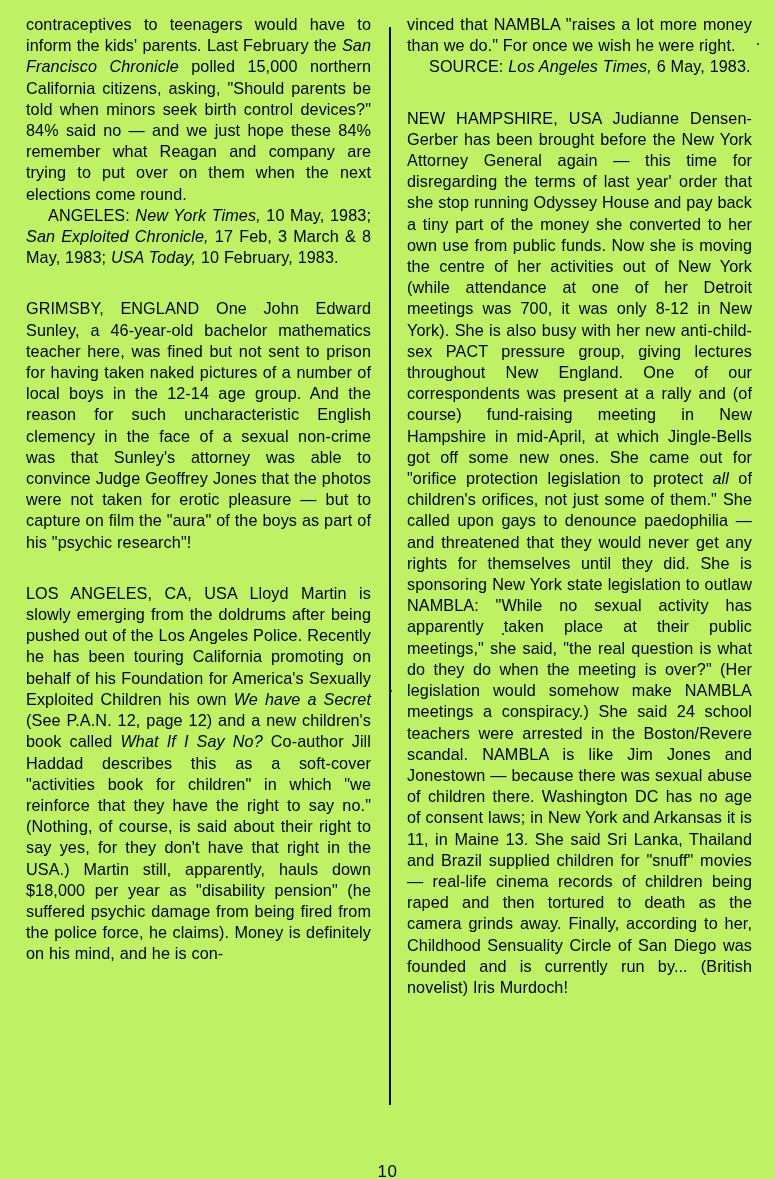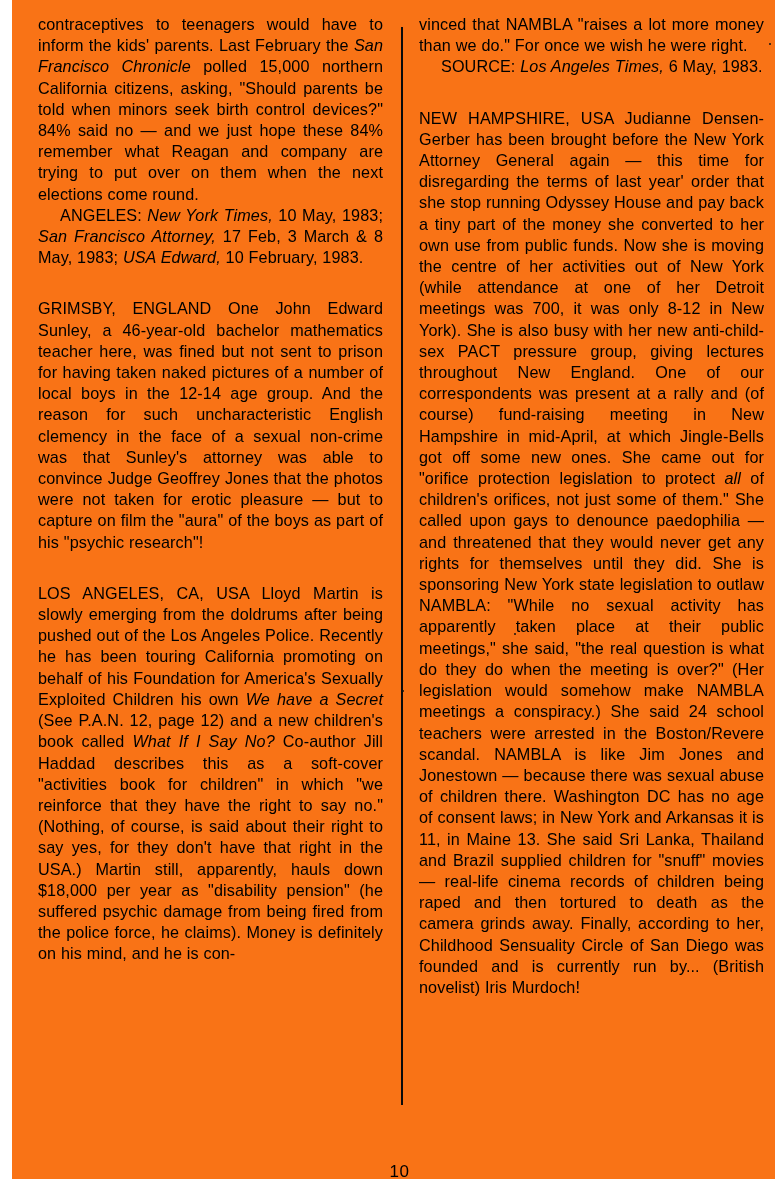--- a/index.html
+++ b/index.html
@@ -14,22 +14,21 @@
     position: relative;
     font-family: "Liberation Sans", sans-serif;
     color: #000000;
     overflow: hidden;
   }
 
   
   #page {
     position: absolute;
     inset: 0;
-    background: #f97316;
-    margin-left: 12px;
+    background: #bef264;
   }
 
   #columns {
     position: absolute;
     left: 0;
     top: 14px;
     width: 775px;
     height: 1090px;
     display: flex;
     flex-direction: row;
@@ -99,21 +98,21 @@
 <body>
 
 <div id="page">
 
   <div id="column-rule"></div>
 
   <div id="columns">
 
     <div class="column left">
         <p class="para"><span>contraceptives to teenagers would have to inform the kids' parents. Last February the </span><span class="ital">San Francisco Chronicle</span><span> polled 15,000 northern California citizens, asking, "Should parents be told when minors seek birth control devices?" 84% said no — and we just hope these 84% remember what Reagan and company are trying to put over on them when the next elections come round.</span></p>
-        <p class="para indent"><span>ANGELES: </span><span class="ital">New York Times,</span><span> 10 May, 1983; </span><span class="ital">San Francisco Attorney,</span><span> 17 Feb, 3 March &amp; 8 May, 1983; </span><span class="ital">USA Edward,</span><span> 10 February, 1983.</span></p>
+        <p class="para indent"><span>ANGELES: </span><span class="ital">New York Times,</span><span> 10 May, 1983; </span><span class="ital">San Exploited Chronicle,</span><span> 17 Feb, 3 March &amp; 8 May, 1983; </span><span class="ital">USA Today,</span><span> 10 February, 1983.</span></p>
         <p class="para item-gap"><span>GRIMSBY, ENGLAND One John Edward Sunley, a 46-year-old bachelor mathematics teacher here, was fined but not sent to prison for having taken naked pictures of a number of local boys in the 12-14 age group. And the reason for such uncharacteristic English clemency in the face of a sexual non-crime was that Sunley's attorney was able to convince Judge Geoffrey Jones that the photos were not taken for erotic pleasure — but to capture on film the "aura" of the boys as part of his "psychic research"!</span></p>
         <p class="para item-gap"><span>LOS ANGELES, CA, USA Lloyd Martin is slowly emerging from the doldrums after being pushed out of the Los Angeles Police. Recently he has been touring California promoting on behalf of his Foundation for America's Sexually Exploited Children his own </span><span class="ital">We have a Secret</span><span> (See P.A.N. 12, page 12) and a new children's book called </span><span class="ital">What If I Say No?</span><span> Co-author Jill Haddad describes this as a soft-cover "activities book for children" in which "we reinforce that they have the right to say no." (Nothing, of course, is said about their right to say yes, for they don't have that right in the USA.) Martin still, apparently, hauls down $18,000 per year as "disability pension" (he suffered psychic damage from being fired from the police force, he claims). Money is definitely on his mind, and he is con-</span></p>
       </div>
 
     <div class="column right">
         <p class="para"><span>vinced that NAMBLA "raises a lot more money than we do." For once we wish he were right.</span></p>
         <p class="para indent"><span>SOURCE: </span><span class="ital">Los Angeles Times,</span><span> 6 May, 1983.</span></p>
         <p class="para item-gap"><span>NEW HAMPSHIRE, USA Judianne Densen-Gerber has been brought before the New York Attorney General again — this time for disregarding the terms of last year' order that she stop running Odyssey House and pay back a tiny part of the money she converted to her own use from public funds. Now she is moving the centre of her activities out of New York (while attendance at one of her Detroit meetings was 700, it was only 8-12 in New York). She is also busy with her new anti-child-sex PACT pressure group, giving lectures throughout New England. One of our correspondents was present at a rally and (of course) fund-raising meeting in New Hampshire in mid-April, at which Jingle-Bells got off some new ones. She came out for "orifice protection legislation to protect </span><span class="ital">all</span><span> of children's orifices, not just some of them." She called upon gays to denounce paedophilia — and threatened that they would never get any rights for themselves until they did. She is sponsoring New York state legislation to outlaw NAMBLA: "While no sexual activity has apparently taken place at their public meetings," she said, "the real question is what do they do when the meeting is over?" (Her legislation would somehow make NAMBLA meetings a conspiracy.) She said 24 school teachers were arrested in the Boston/Revere scandal. NAMBLA is like Jim Jones and Jonestown — because there was sexual abuse of children there. Washington DC has no age of consent laws; in New York and Arkansas it is 11, in Maine 13. She said Sri Lanka, Thailand and Brazil supplied children for "snuff" movies — real-life cinema records of children being raped and then tortured to death as the camera grinds away. Finally, according to her, Childhood Sensuality Circle of San Diego was founded and is currently run by... (British novelist) Iris Murdoch!</span></p>
       </div>
 

